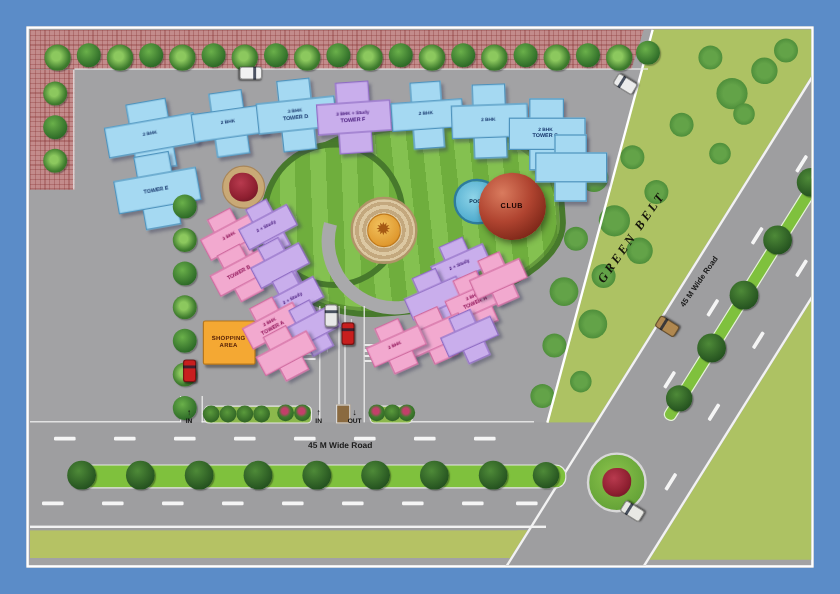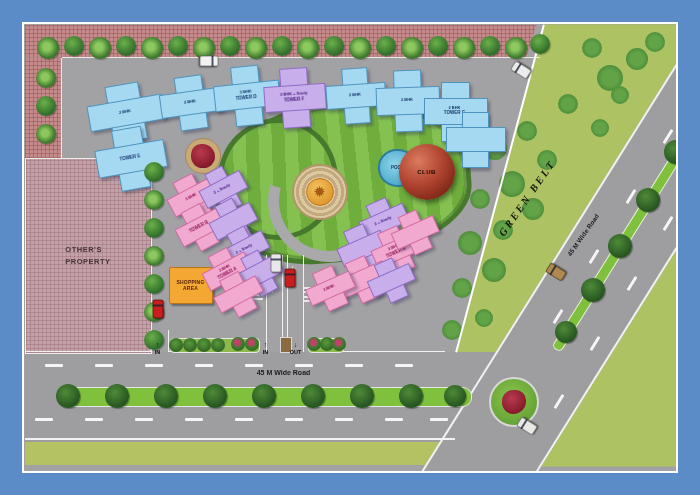--- a/index.html
+++ b/index.html
@@ -145,26 +145,20 @@
         <div class="fl"></div>
       </div>
 
     <div id="pool">
       <span>POOL</span>
     </div>
     <div id="club">
       <span>CLUB</span>
     </div>
 
-    <div id="others-property">
-      <div id="lbl-others">
-        <div>OTHER'S</div>
-        <div>PROPERTY</div>
-      </div>
-    </div>
 
     <div id="shopping">
       <div class="s1">SHOPPING</div>
       <div class="s2">AREA</div>
     </div>
 
     <div id="lane-in" class="lane"></div>
     <div id="lane-out" class="lane"></div>
     <div id="lane-side"></div>
     <div id="planter"></div>

